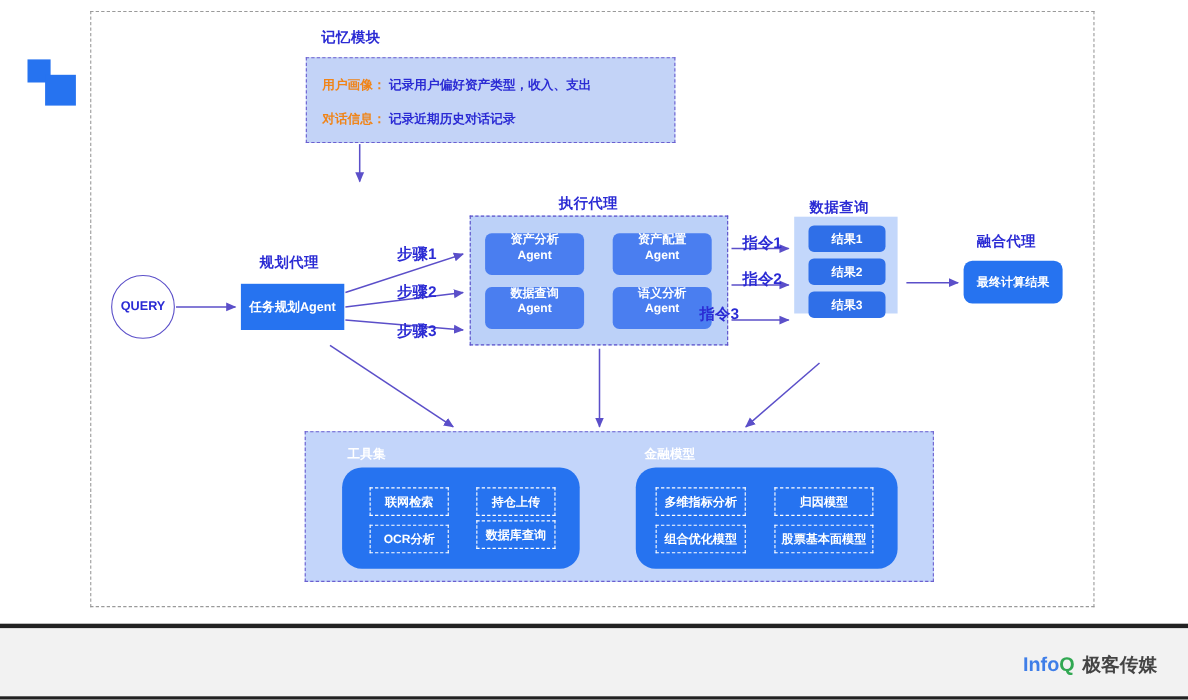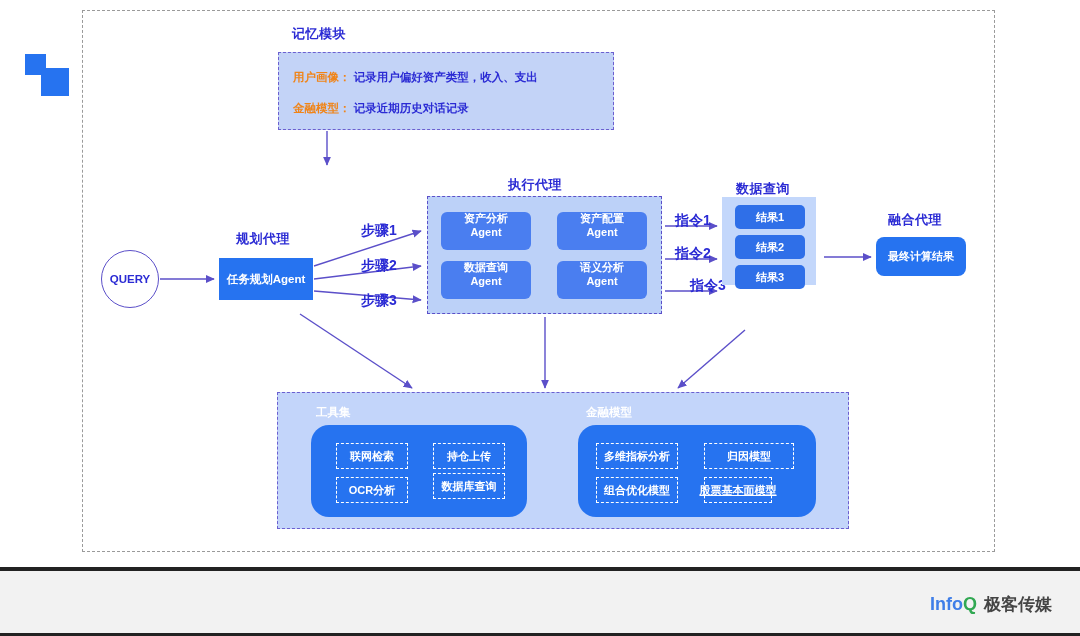--- a/index.html
+++ b/index.html
@@ -191,21 +191,21 @@
   }
   
   #chip-t-0 { left: 25px;  top: 18px; width: 72px; }
   #chip-t-1 { left: 122px; top: 18px; width: 72px; }
   #chip-t-2 { left: 25px;  top: 52px; width: 72px; }
   #chip-t-3 { left: 122px; top: 48px; width: 72px; }
   
   #chip-m-0 { left: 18px;  top: 18px; width: 82px; }
   #chip-m-1 { left: 126px; top: 18px; width: 90px; }
   #chip-m-2 { left: 18px;  top: 52px; width: 82px; }
-  #chip-m-3 { left: 126px; top: 52px; width: 68px; text-decoration: underline; }
+  #chip-m-3 { left: 126px; top: 52px; width: 90px; }
 
   
   .conn-label {
     position: absolute;
     color: #2b2bd4;
     font-weight: bold;
     font-size: 14px;
     white-space: nowrap;
   }
 
@@ -310,21 +310,21 @@
     </g>
   </svg>
 
   <div class="sec-title" style="left:292px; top:25px;">记忆模块</div>
   <div id="memory-panel">
     <div class="mem-row" id="mem-row-0">
       <span class="mem-key">用户画像：</span>
       <span class="mem-val">记录用户偏好资产类型，收入、支出</span>
     </div>
     <div class="mem-row" id="mem-row-1">
-      <span class="mem-key">金融模型：</span>
+      <span class="mem-key">对话信息：</span>
       <span class="mem-val">记录近期历史对话记录</span>
     </div>
   </div>
 
   <div id="query-node">QUERY</div>
 
   <div class="sec-title" style="left:236px; top:230px;">规划代理</div>
   <div id="planner-box">任务规划Agent</div>
 
   <div class="conn-label" style="left:361px; top:222px;">步骤1</div>
@@ -346,21 +346,21 @@
       <span>Agent</span>
     </div>
     <div class="exec-card" id="exec-card-3">
       <span>语义分析</span>
       <span>Agent</span>
     </div>
   </div>
 
   <div class="conn-label" style="left:675px; top:212px;">指令1</div>
   <div class="conn-label" style="left:675px; top:245px;">指令2</div>
-  <div class="conn-label" style="left:690px; top:277px;">指令3</div>
+  <div class="conn-label" style="left:636px; top:277px;">指令3</div>
 
   <div class="sec-title" style="left:736px; top:180px;">数据查询</div>
   <div id="verify-panel">
     <div class="verify-card" id="verify-card-0">结果1</div>
     <div class="verify-card" id="verify-card-1">结果2</div>
     <div class="verify-card" id="verify-card-2">结果3</div>
   </div>
 
   <div class="sec-title" style="left:888px; top:211px;">融合代理</div>
   <div id="fusion-box">最终计算结果</div>

